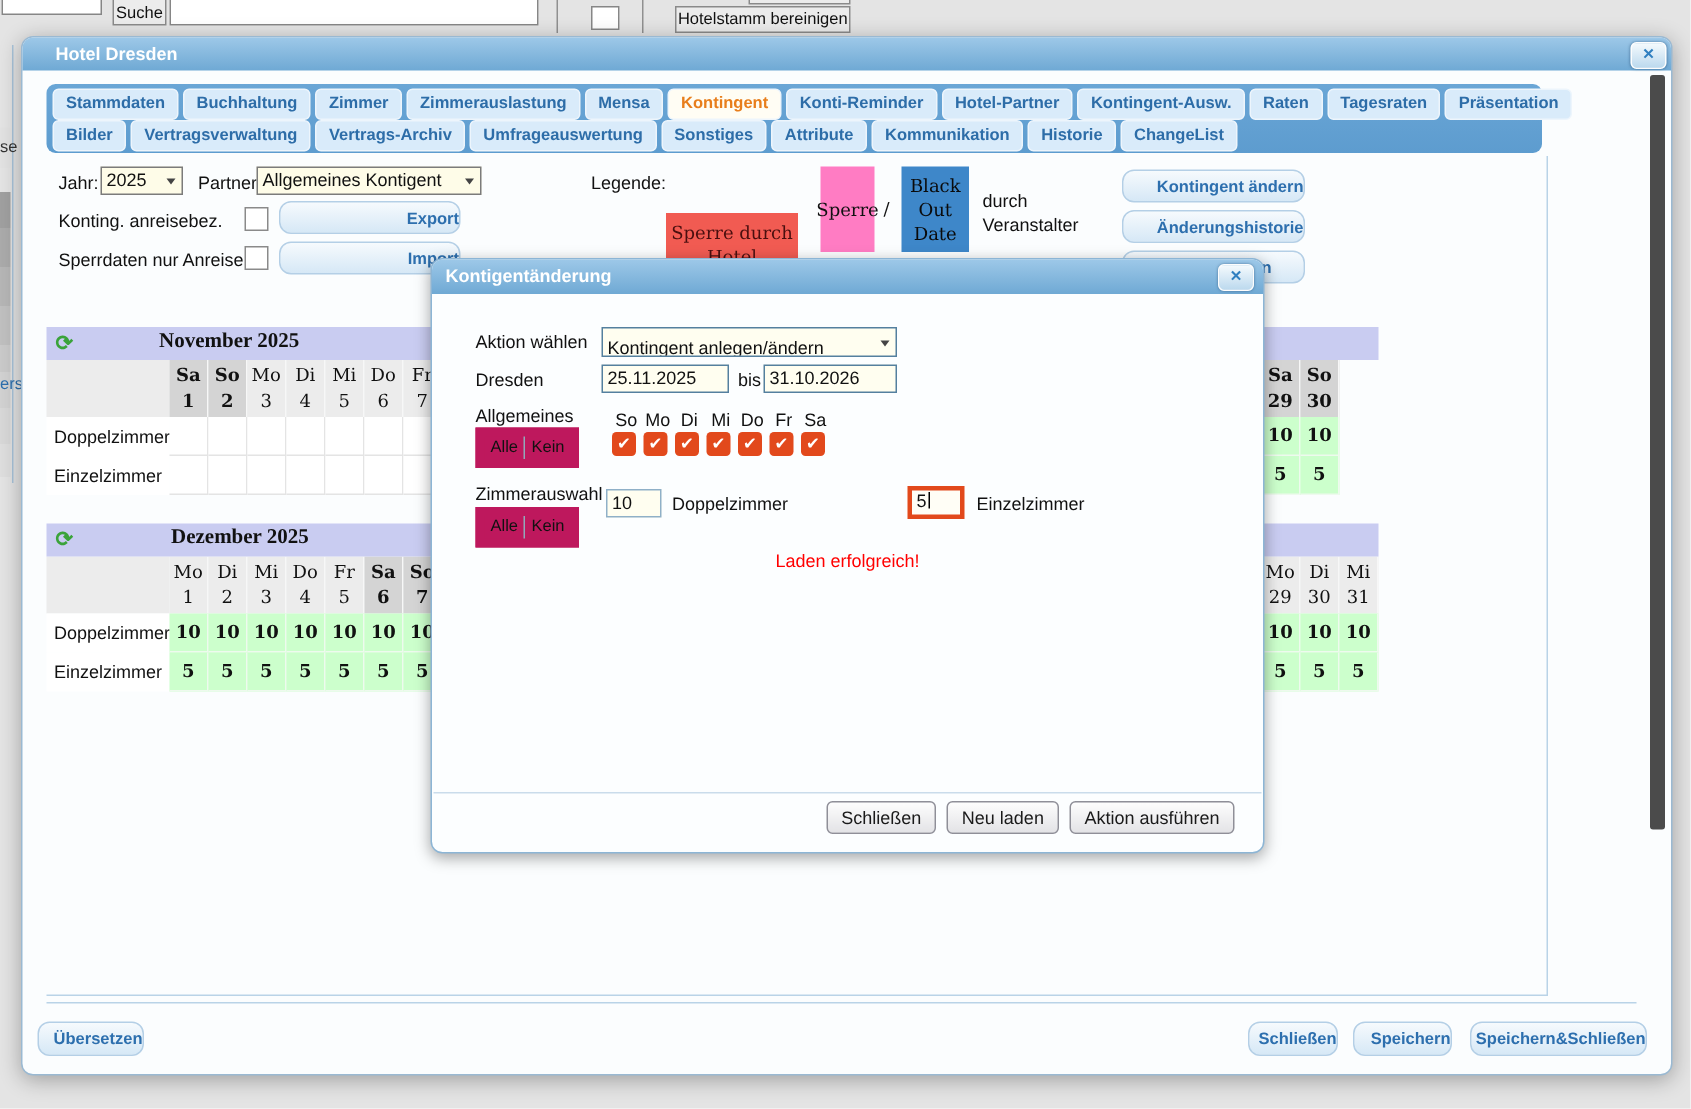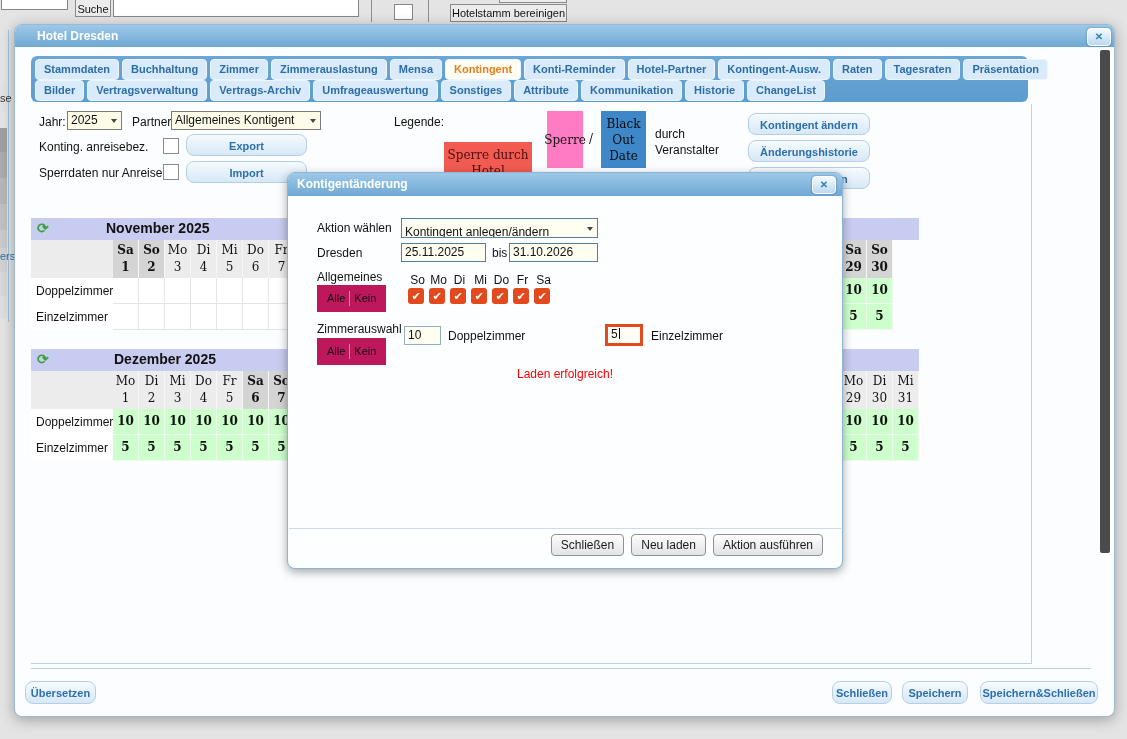--- a/index.html
+++ b/index.html
@@ -38,31 +38,31 @@
   
   .content{position:absolute;left:16px;top:79px;width:1000px;height:559px;
            border-right:1px solid #b9d3e7;border-bottom:1px solid #b9d3e7}
   .lbl{position:absolute;font-size:12px;color:#111}
   .sel{position:absolute;background:#fefce8;border:1px solid #7b7b7b;font-size:12px;line-height:17px;
        padding:0 14px 0 3px;box-sizing:border-box;overflow:hidden;white-space:nowrap;cursor:pointer}
   .chev{position:absolute;right:4px;top:7px;width:0;height:0;border-left:3px solid transparent;
         border-right:3px solid transparent;border-top:4px solid #444}
   .cb{position:absolute;width:14px;height:14px;background:#fff;border:1px solid #8a8a8a;cursor:pointer}
   .btn-blue{position:absolute;background:linear-gradient(#f6fafd,#d6e8f6);border:1px solid #b4cfe6;
-            border-radius:8px;color:#2d6fae;font-weight:bold;font-size:11px;text-align:center;
+            border-radius:8px;color:#2d6fae;font-weight:bold;font-size:11px;text-align:right;
             cursor:pointer;box-sizing:border-box}
   .lgbox{position:absolute;font-family:"DejaVu Serif",serif;font-size:12px;line-height:16px;
          text-align:center;display:flex;align-items:center;justify-content:center;
          box-sizing:border-box;padding:2px}
 
   
   .cal{position:absolute;left:0}
   .cal-titlebar{position:relative;width:888px;height:22px;background:#c9ccf1}
   .cal-refresh{position:absolute;left:6px;top:2px;font-size:14px;color:#3aa33a;font-weight:bold;cursor:pointer}
-  .cal-title-text{position:absolute;top:2px;font-family:Liberation Sans, sans-serif;font-weight:bold;
+  .cal-title-text{position:absolute;top:2px;font-family:Liberation Serif, serif;font-weight:bold;
                   font-size:14px;color:#111}
   #cal0 .cal-title-text{left:75px}
   #cal1 .cal-title-text{left:83px}
   .cal-row{display:flex}
   .cal-label{width:82px;box-sizing:border-box;padding-left:5px;font-size:12px;display:flex;
              align-items:center;background:#fff}
   .cal-head .cal-label{background:#ececec}
   .cal-hcell{width:26px;height:38px;box-sizing:border-box;background:#ececec;
              font-family:"DejaVu Serif",serif;font-size:12px;text-align:center;padding-top:2px;
              border-right:1px solid #f7f7f7}

